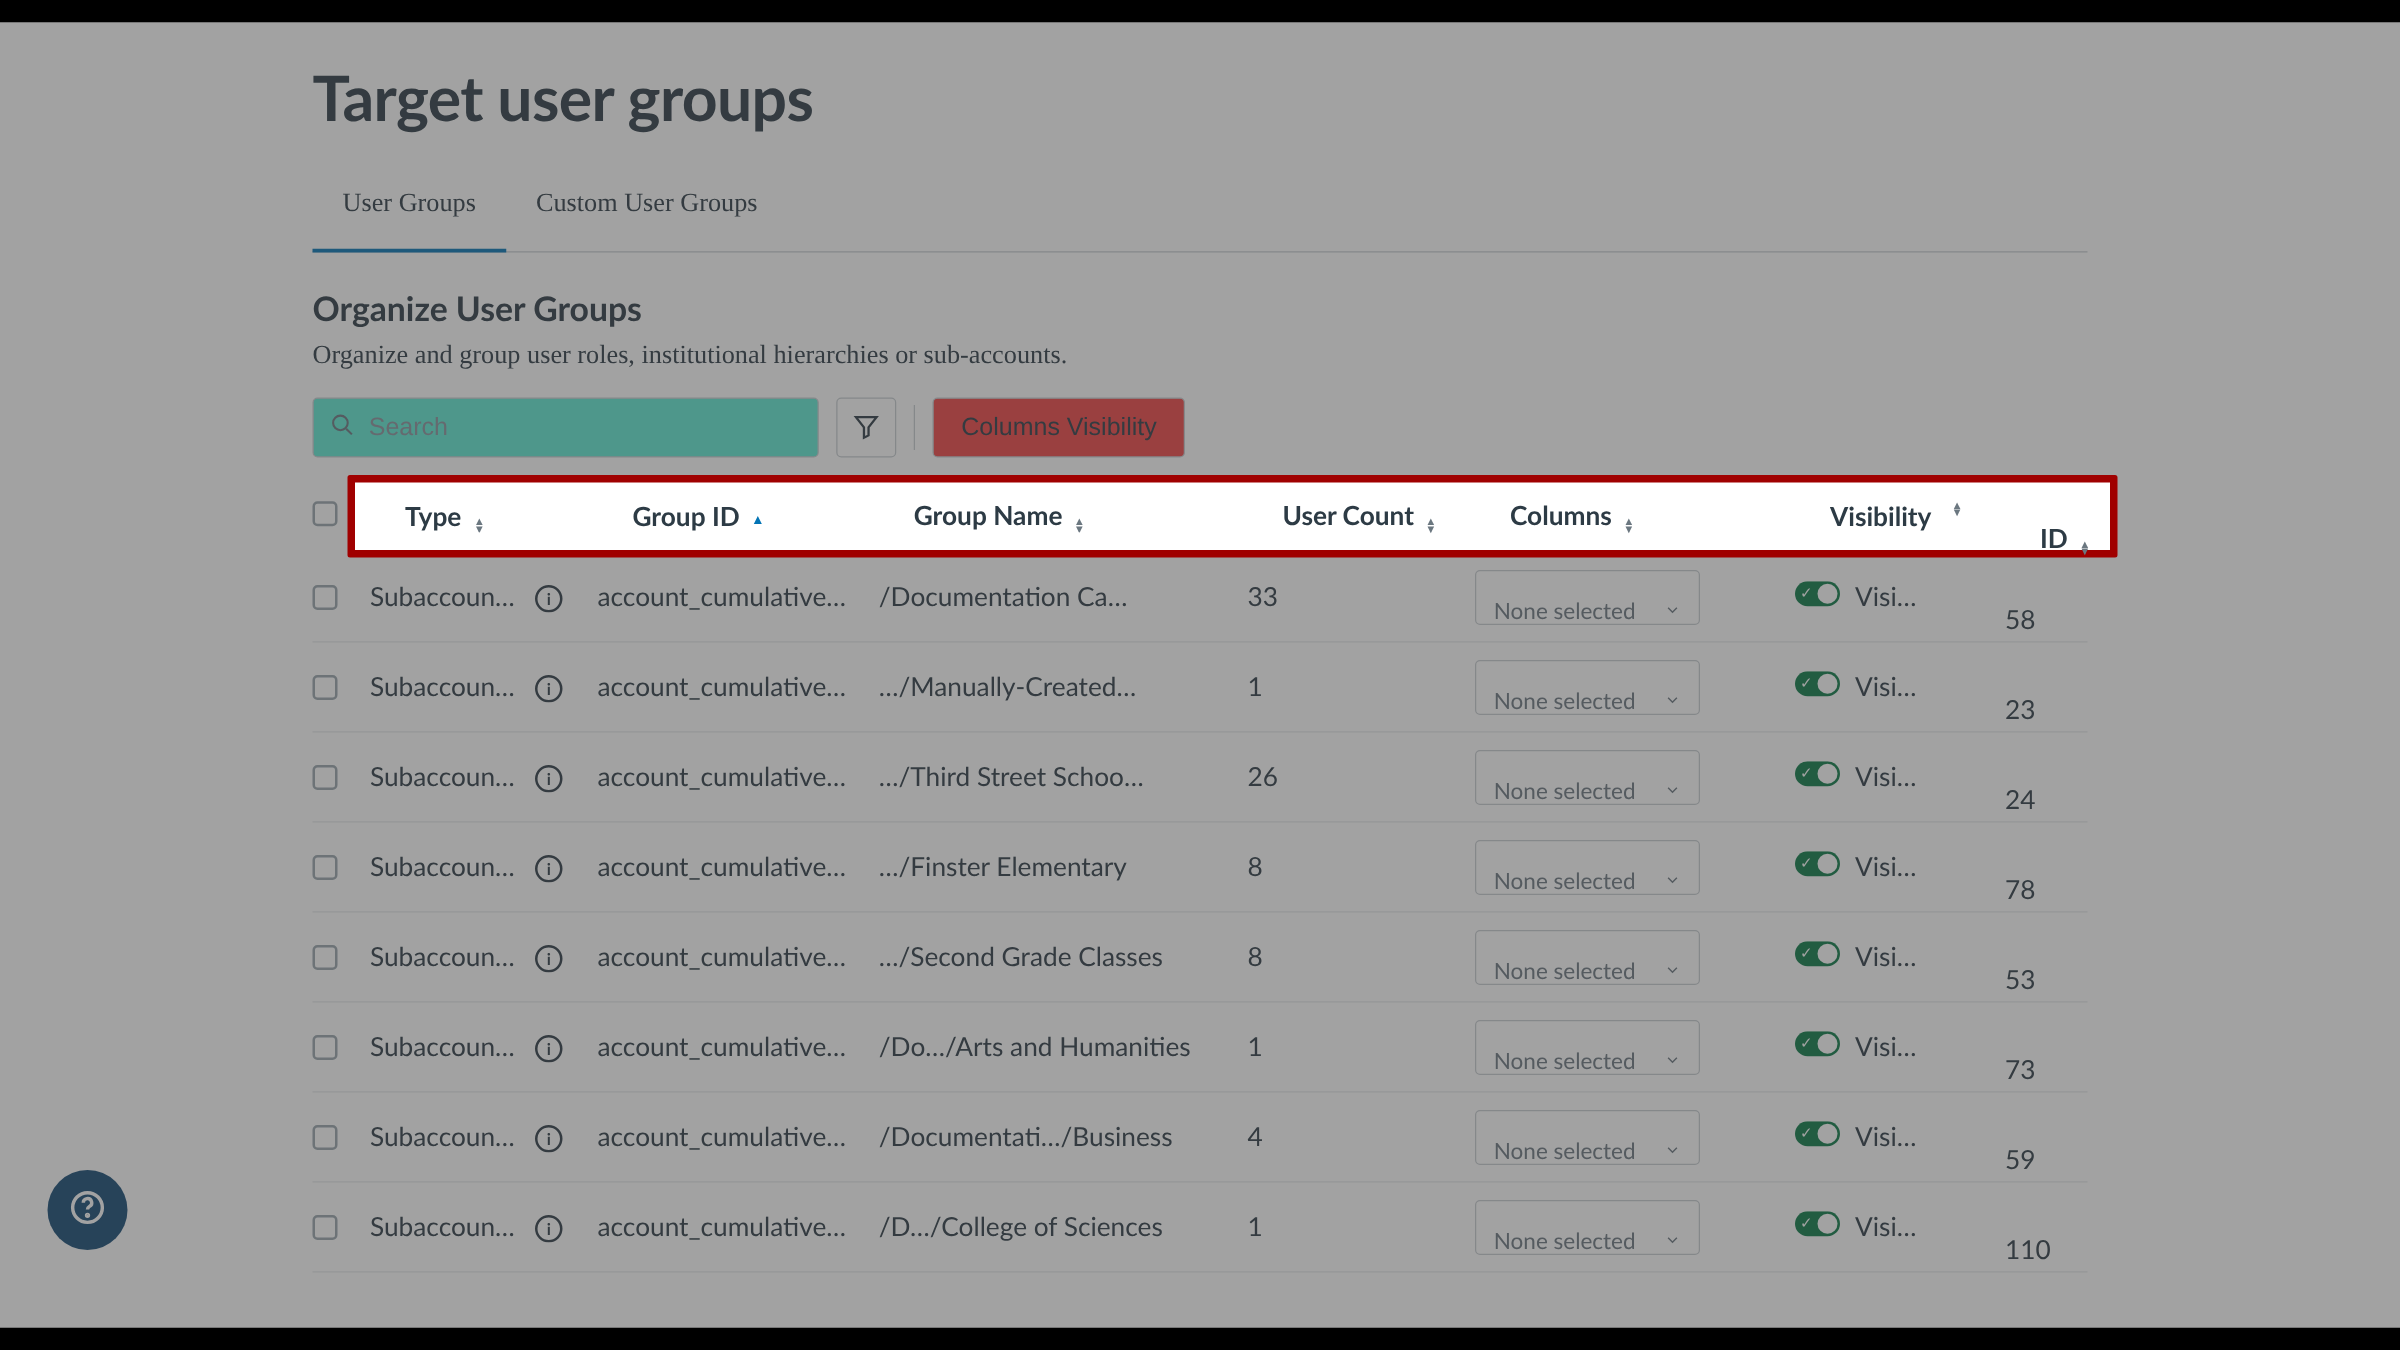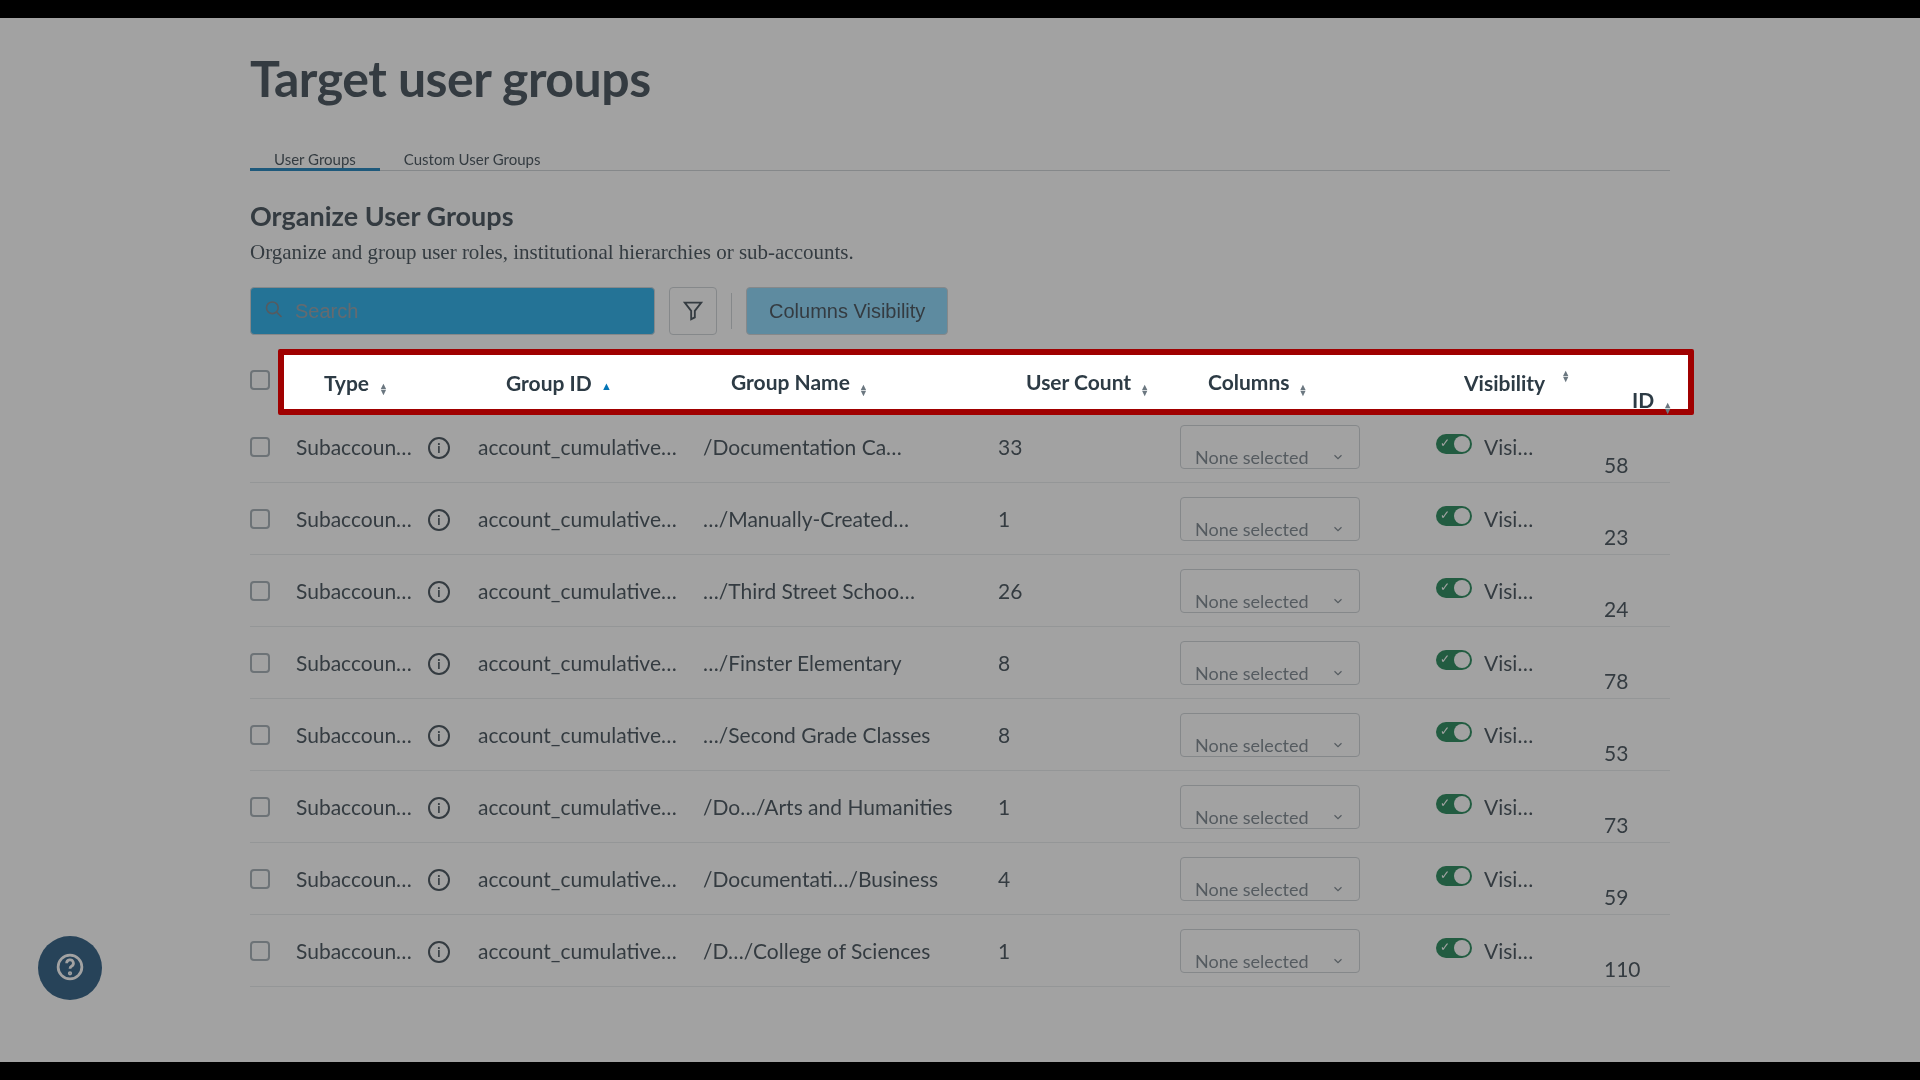--- a/index.html
+++ b/index.html
@@ -35,26 +35,27 @@
     margin-bottom: 28px;
     letter-spacing: -0.5px;
   }
 
   .tabs {
     display: flex;
     border-bottom: 1px solid #c7cdd1;
     margin-bottom: 28px;
   }
   .tab {
-    padding: 14px 24px 0;
-    font-size: 15px;
+    padding: 14px 24px 24px;
+    font-size: 21px;
     color: #2d3b45;
     cursor: pointer;
     border-bottom: 3px solid transparent;
     margin-bottom: -1px;
+    font-family: Liberation Serif, serif;
   }
   .tab.active {
     border-bottom-color: #0374b5;
     color: #2d3b45;
     font-weight: 400;
   }
 
   h2.section-title {
     font-size: 27px;
     font-weight: 700;
@@ -82,42 +83,42 @@
     color: #6b7780;
   }
   .search-input {
     width: 100%;
     height: 48px;
     border: 1px solid #c7cdd1;
     border-radius: 4px;
     padding: 0 14px 0 44px;
     font-size: 20px;
     color: #2d3b45;
-    background: #0ea5e9;
+    background: #5eead4;
   }
   .search-input::placeholder { color: #8a959e; }
 
   .icon-btn {
     width: 48px; height: 48px;
     border: 1px solid #c7cdd1;
     border-radius: 4px;
     background: #fff;
     display: inline-flex; align-items: center; justify-content: center;
     cursor: pointer;
     color: #2d3b45;
   }
   .vsep {
     width: 1px; height: 36px; background: #c7cdd1;
   }
   .text-btn {
     height: 48px;
     padding: 0 22px;
     border: 1px solid #c7cdd1;
     border-radius: 4px;
-    background: #7dd3fc;
+    background: #ef4444;
     font-size: 20px;
     color: #2d3b45;
     cursor: pointer;
   }
 
   
   .tbl { width: 100%; position: relative; }
   .thead-wrap {
     position: relative;
     padding-left: 28px;

